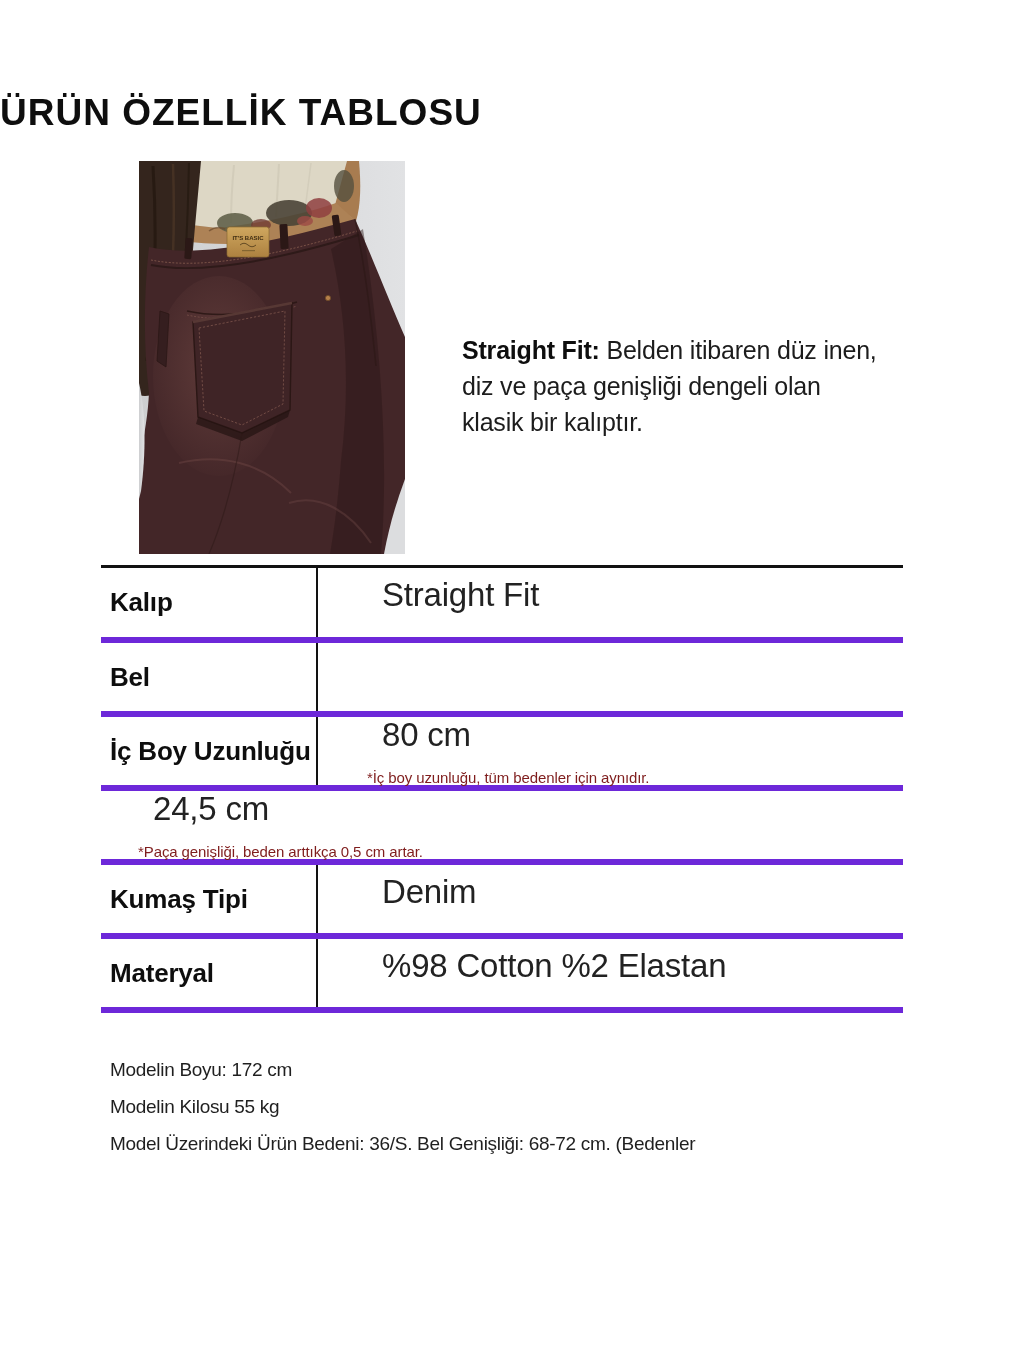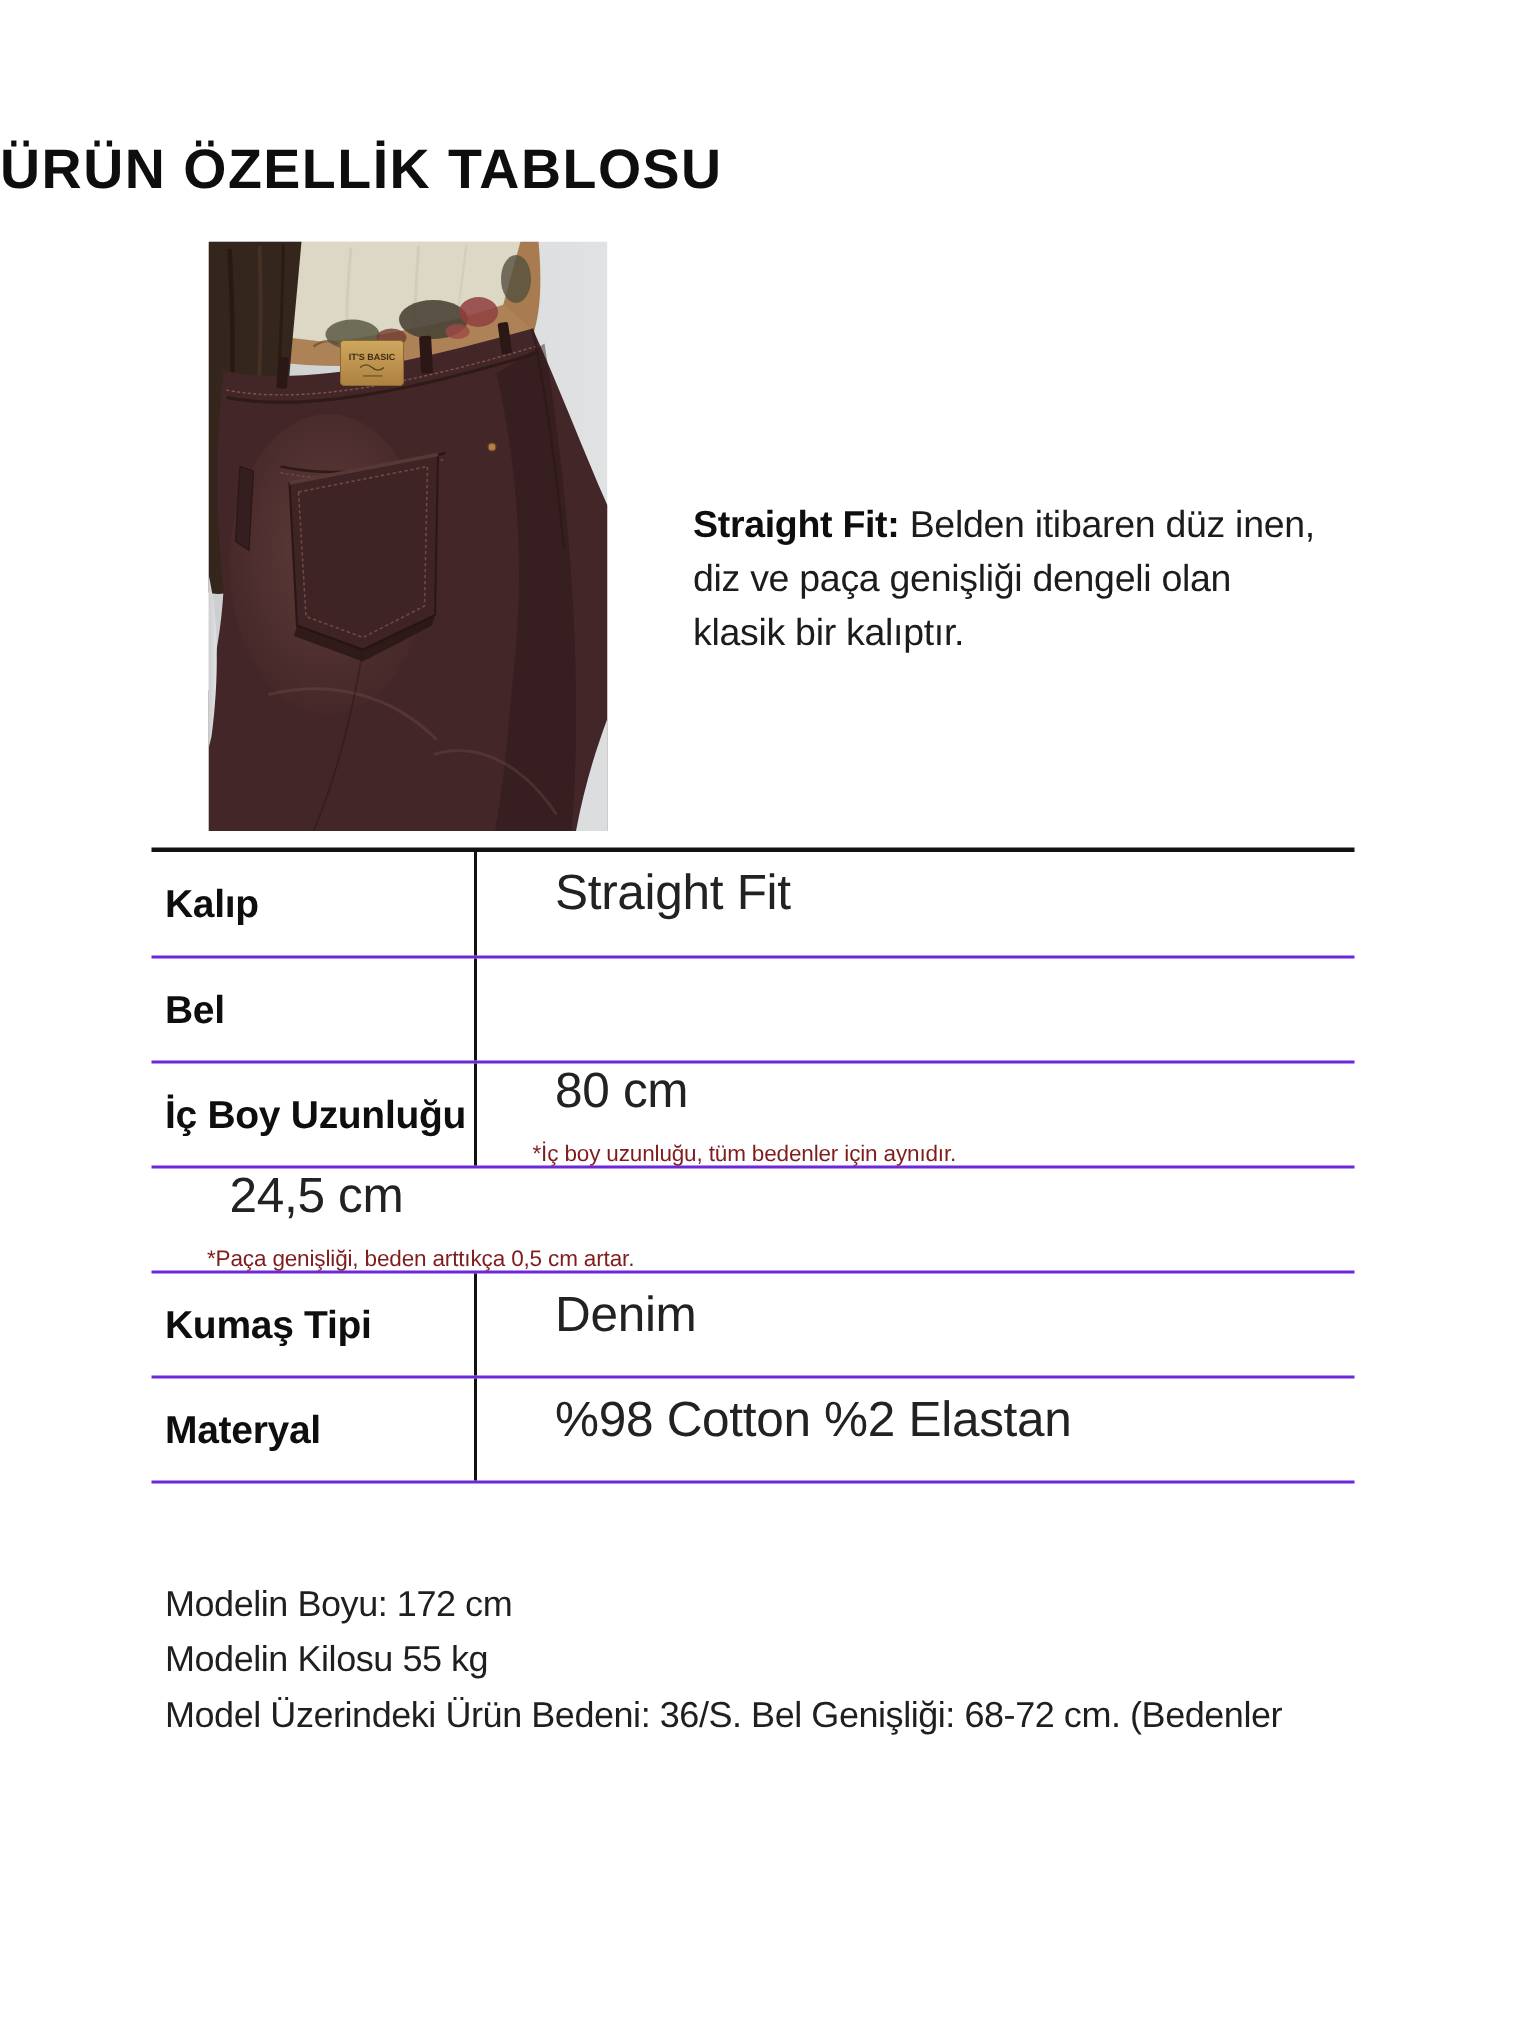--- a/index.html
+++ b/index.html
@@ -18,37 +18,37 @@
   .description{
     position:absolute;left:462px;top:318px;font-size:25px;line-height:36px;
     color:#1c1c1c;letter-spacing:-0.2px;white-space:nowrap;margin-top:14px;
   }
   .description b{font-weight:bold;color:#0e0e0e;}
   .spec-table{
     position:absolute;left:101px;top:565px;width:802px;
     border-top:3px solid #121212;
   }
   .spec-row{
-    display:flex;border-bottom:2px solid #6d28d9;
+    display:flex;border-bottom:6px solid #6d28d9;gap:12px;
   }
   .spec-row.tall{height:69px;}
   .spec-row.norm{height:68px;}
   .cell-label{
     width:206px;border-right:2px solid #121212;display:flex;align-items:center;
     padding-left:9px;box-sizing:content-box;
     font-weight:bold;font-size:26px;color:#0e0e0e;letter-spacing:-0.2px;
   }
   .cell-value{
     flex:1;display:flex;flex-direction:column;justify-content:center;
     padding-left:37px;
   }
   .value-main{font-size:33px;color:#222;letter-spacing:-0.2px;margin-left:15px;}
   .value-note{font-size:15px;color:#7f1d1d;margin-top:15px;letter-spacing:-0.1px;}
   .footer-notes{
-    position:absolute;left:110px;top:1051px;font-size:24px;line-height:37px;
+    position:absolute;left:110px;top:1051px;font-size:19px;line-height:37px;
     color:#1f1f1f;letter-spacing:-0.3px;white-space:nowrap;
   }
 </style>
 </head>
 <body>
 
 <div class="page-title">ÜRÜN ÖZELLİK TABLOSU</div>
 
 <div class="photo-wrap">
   <svg viewBox="0 0 266 393" xmlns="http://www.w3.org/2000/svg">

